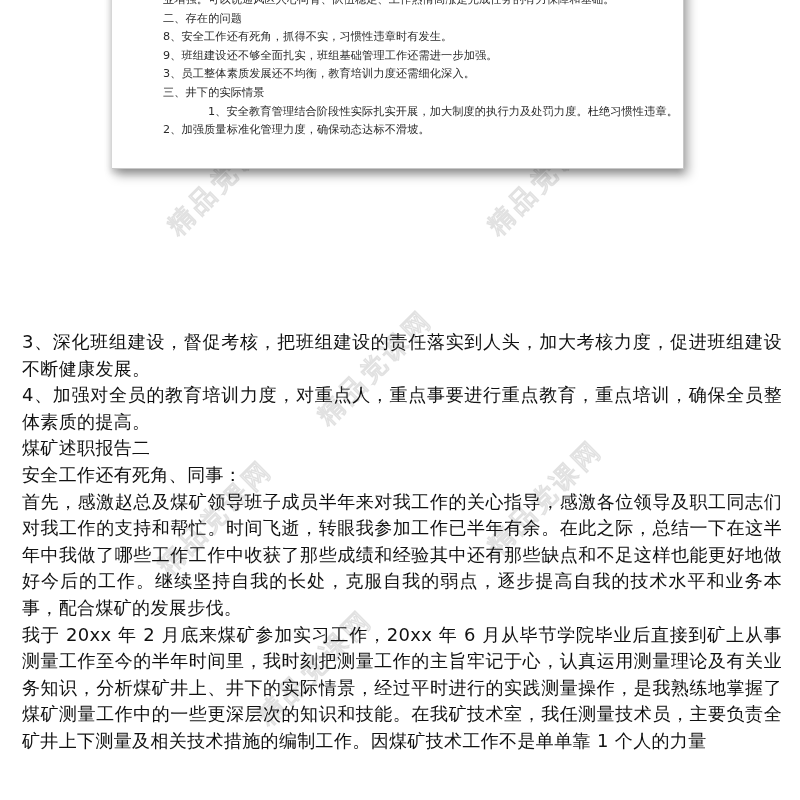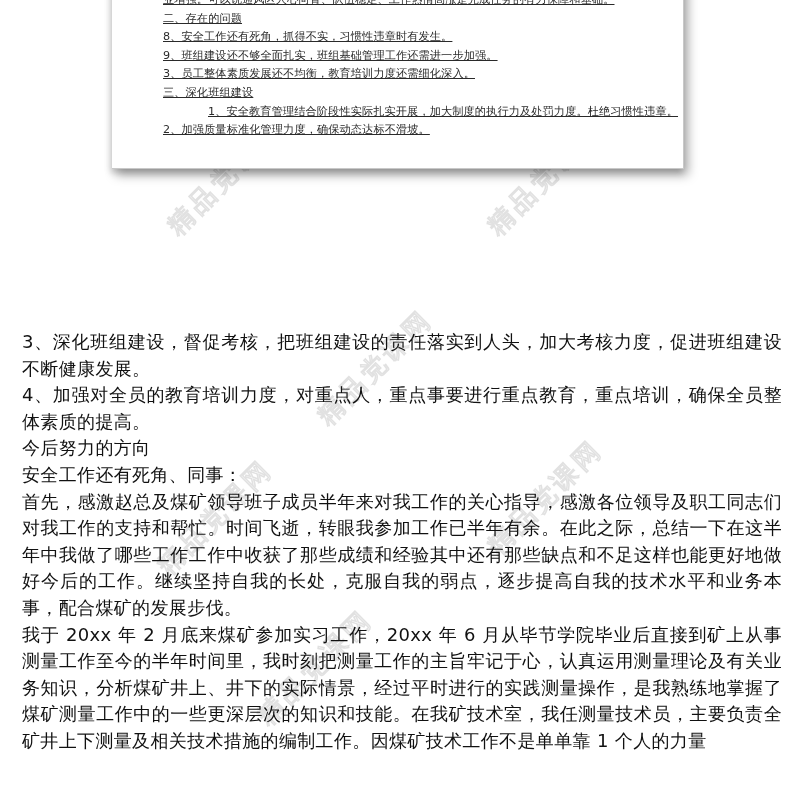--- a/index.html
+++ b/index.html
@@ -38,21 +38,20 @@
       top: 21px;
       width: 515px;
       font-size: 11.2px;
       line-height: 18.6px;
       color: #2a2a2a;
       letter-spacing: 0.1px;
     }
     .preview-text p {
       margin: 0;
       white-space: nowrap;
-      text-decoration: underline;
     }
     .preview-text p.wrap {
       white-space: normal;
       margin-left: 45px;
     }
     
     .body-text {
       position: absolute;
       left: 22px;
       top: 329px;
@@ -93,28 +92,28 @@
   <div class="watermark" style="left:470px; top:480px;">精品党课网</div>
   <div class="watermark" style="left:240px; top:650px;">精品党课网</div>
 
   <div class="preview-card">
     <div class="preview-text">
       <p>业增强。可以说通风区人心向背、队伍稳定、工作热情高涨是完成任务的有力保障和基础。</p>
       <p>二、存在的问题</p>
       <p>8、安全工作还有死角，抓得不实，习惯性违章时有发生。</p>
       <p>9、班组建设还不够全面扎实，班组基础管理工作还需进一步加强。</p>
       <p>3、员工整体素质发展还不均衡，教育培训力度还需细化深入。</p>
-      <p>三、深化班组建设</p>
+      <p>三、井下的实际情景</p>
       <p class="wrap">1、安全教育管理结合阶段性实际扎实开展，加大制度的执行力及处罚力度。杜绝习惯性违章。</p>
       <p>2、加强质量标准化管理力度，确保动态达标不滑坡。</p>
     </div>
   </div>
 
   <div class="body-text">
     <p>3、深化班组建设，督促考核，把班组建设的责任落实到人头，加大考核力度，促进班组建设不断健康发展。</p>
     <p>4、加强对全员的教育培训力度，对重点人，重点事要进行重点教育，重点培训，确保全员整体素质的提高。</p>
-    <p>今后努力的方向</p>
+    <p>煤矿述职报告二</p>
     <p>安全工作还有死角、同事：</p>
     <p>首先，感激赵总及煤矿领导班子成员半年来对我工作的关心指导，感激各位领导及职工同志们对我工作的支持和帮忙。时间飞逝，转眼我参加工作已半年有余。在此之际，总结一下在这半年中我做了哪些工作工作中收获了那些成绩和经验其中还有那些缺点和不足这样也能更好地做好今后的工作。继续坚持自我的长处，克服自我的弱点，逐步提高自我的技术水平和业务本事，配合煤矿的发展步伐。</p>
     <p>我于 20xx 年 2 月底来煤矿参加实习工作，20xx 年 6 月从毕节学院毕业后直接到矿上从事测量工作至今的半年时间里，我时刻把测量工作的主旨牢记于心，认真运用测量理论及有关业务知识，分析煤矿井上、井下的实际情景，经过平时进行的实践测量操作，是我熟练地掌握了煤矿测量工作中的一些更深层次的知识和技能。在我矿技术室，我任测量技术员，主要负责全矿井上下测量及相关技术措施的编制工作。因煤矿技术工作不是单单靠 1 个人的力量</p>
   </div>
 
 </div>
 
 </body></html>

